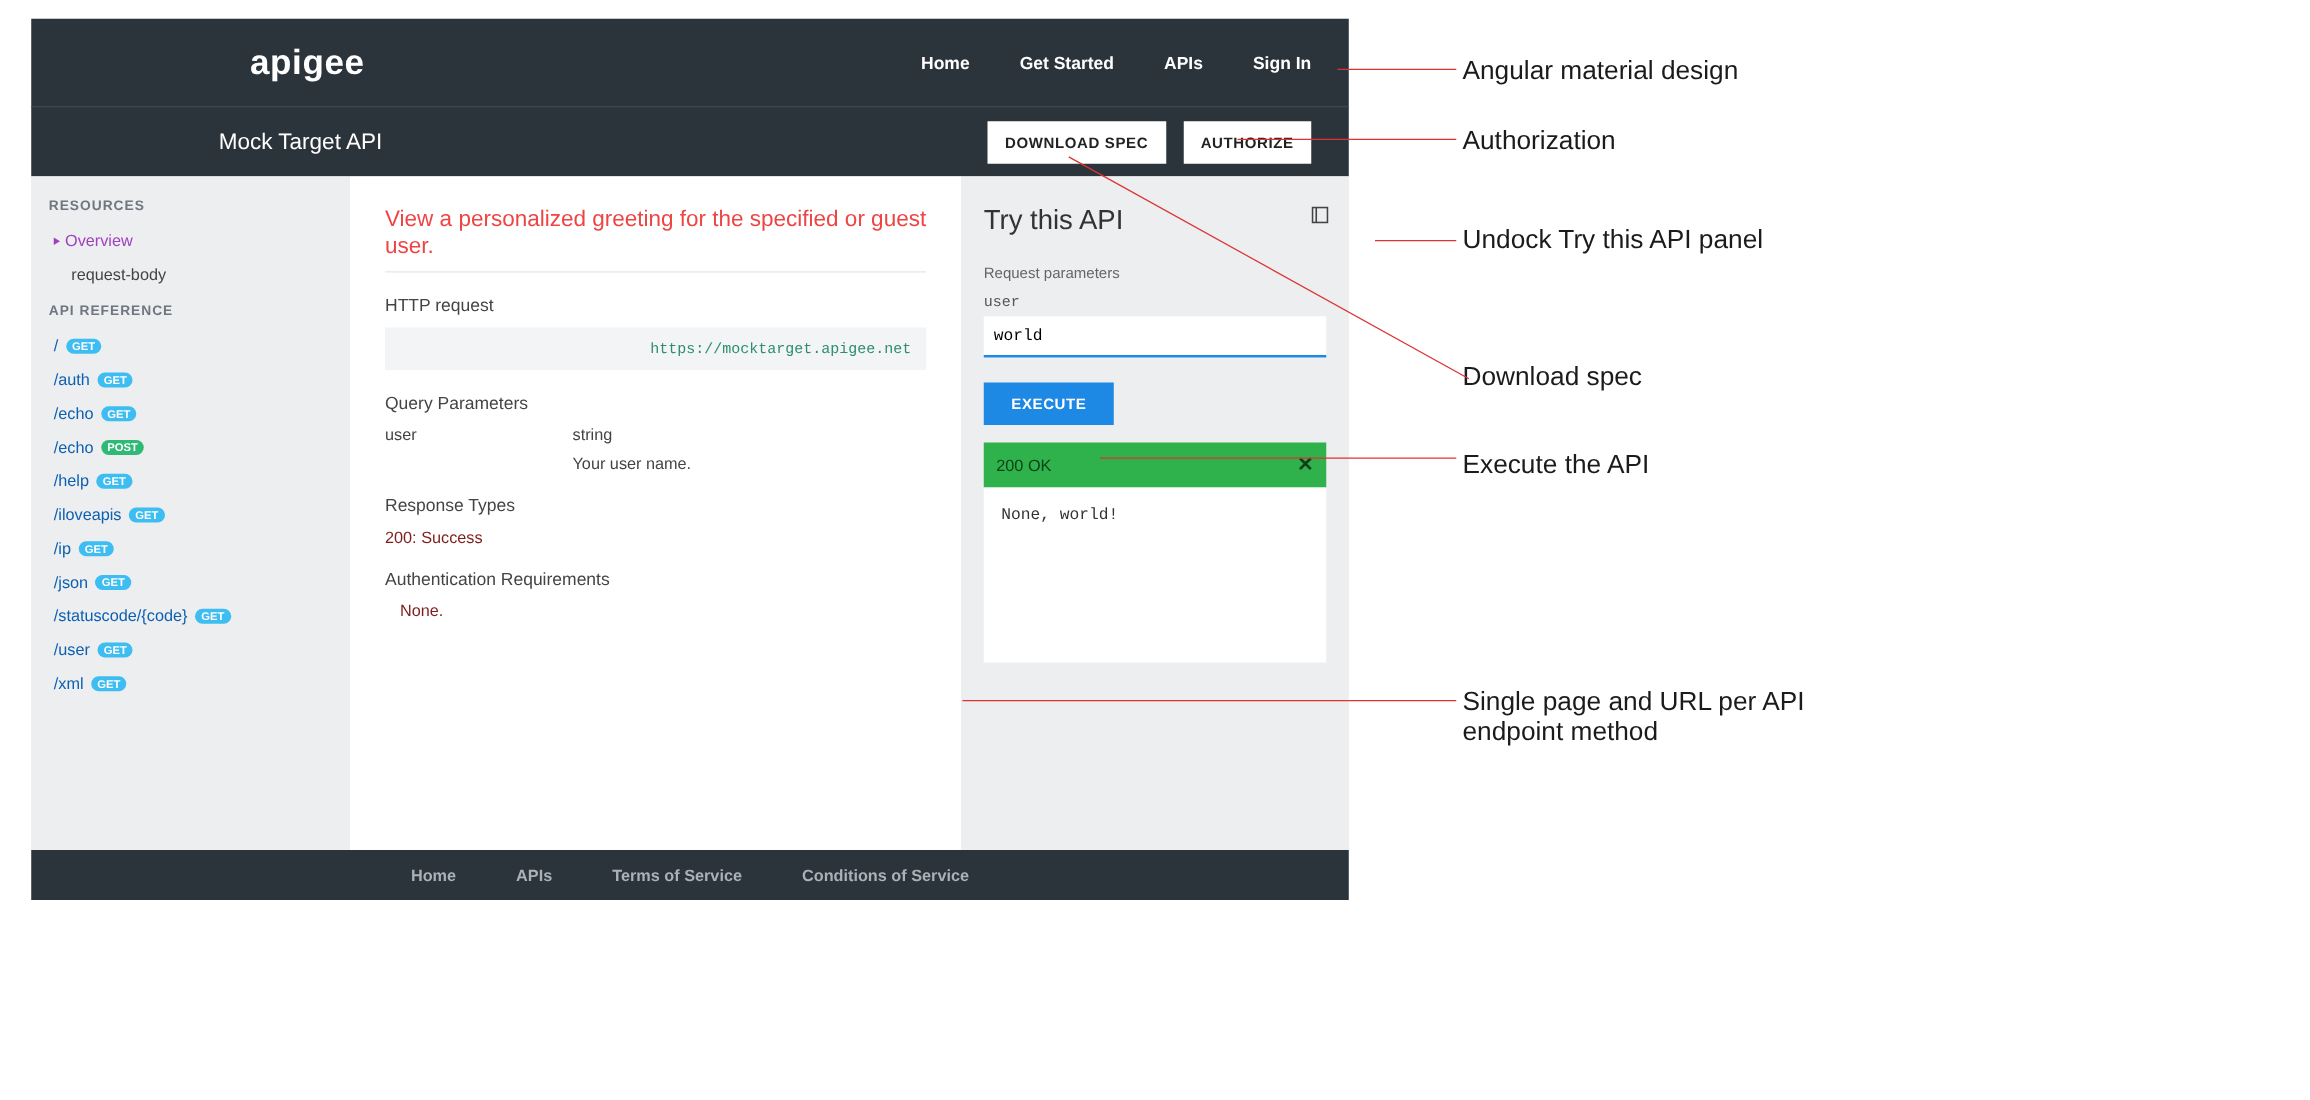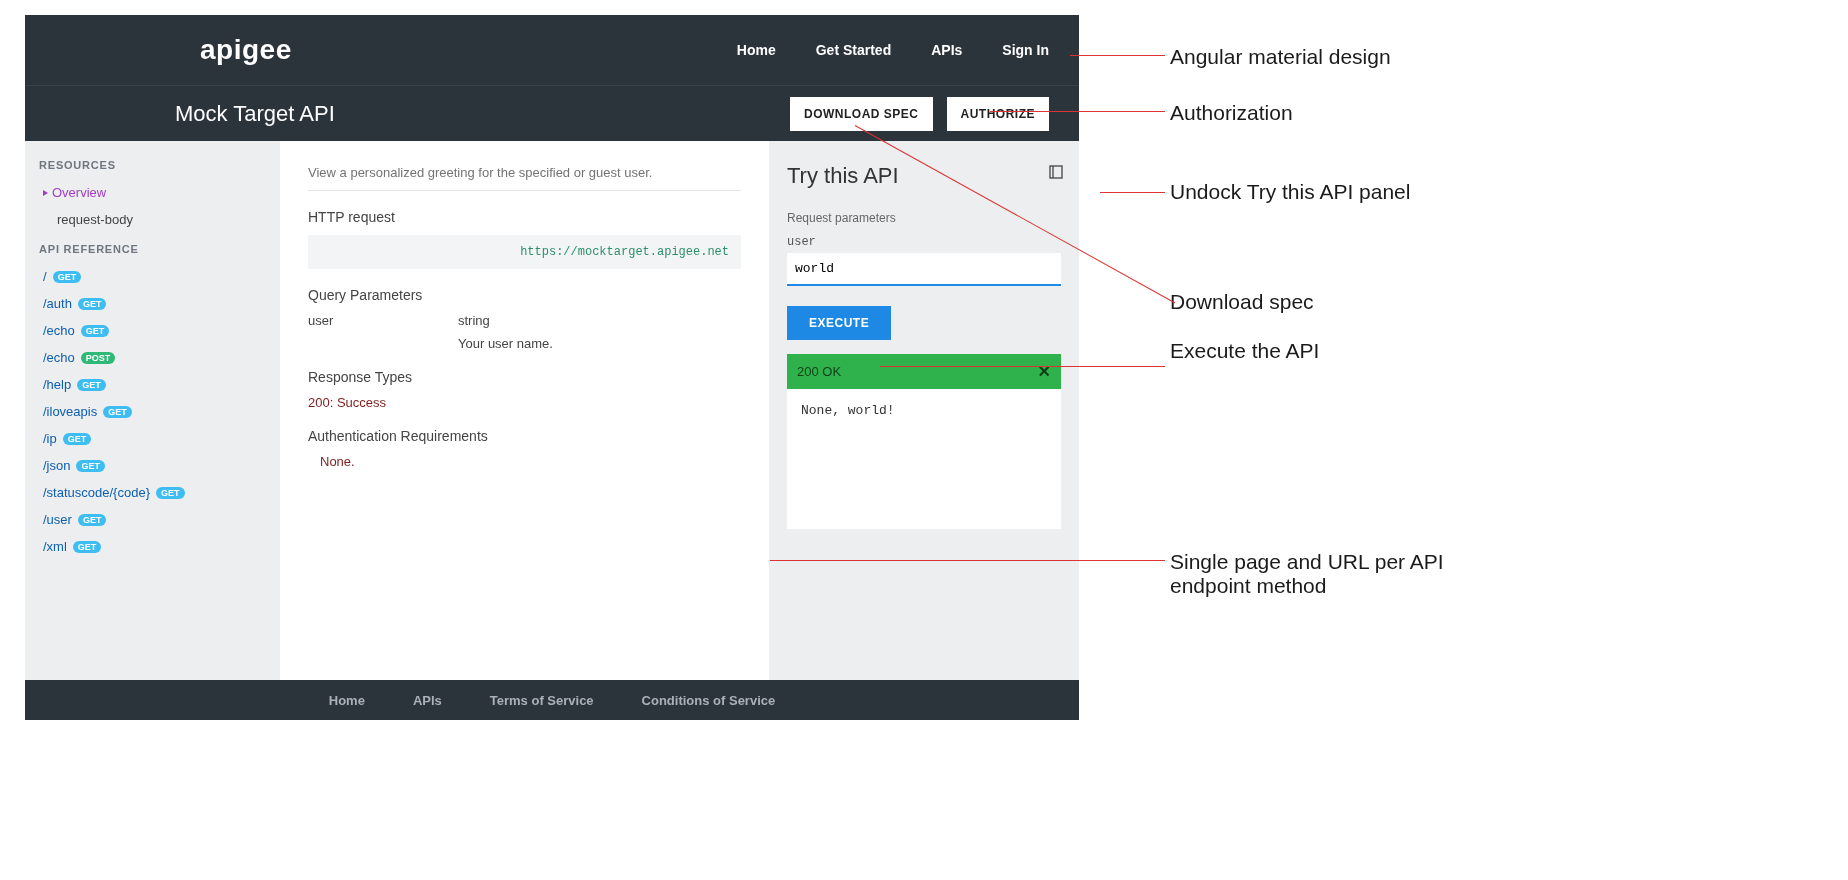--- a/index.html
+++ b/index.html
@@ -9,42 +9,42 @@
 
 .portal { position: absolute; left: 25px; top: 15px; width: 1054px; height: 705px; background: #eceeef; display: flex; flex-direction: column; }
 
 .topbar { height: 70px; background: #2b333b; display: flex; align-items: center; padding: 0 30px 0 175px; color: #fff; }
 .logo { font-size: 28px; font-weight: 600; letter-spacing: 0.5px; }
 .logo b { font-weight: 800; }
 .nav { margin-left: auto; display: flex; gap: 40px; font-size: 14px; font-weight: 600; }
 .nav a { color: #fff; text-decoration: none; }
 
 .subbar { height: 56px; background: #2b333b; border-top: 1px solid #3a424a; display: flex; align-items: center; padding: 0 30px 0 150px; }
-.subtitle { font-size: 22px; color: #fff; }
+.subtitle { font-size: 18px; color: #fff; }
 .subbar-actions { margin-left: auto; display: flex; gap: 14px; }
 .btn { background: #fff; border: none; padding: 10px 14px; font-size: 12px; font-weight: 700; letter-spacing: 0.5px; cursor: pointer; color: #222; }
 .btn.outline { background: #fff; }
 
 .content { flex: 1; display: flex; overflow: hidden; }
 
 .sidebar { width: 255px; background: #eceeef; padding: 18px 14px; font-size: 13px; color: #444; }
 .sidebar-h { font-size: 11px; letter-spacing: 0.8px; color: #6e7680; font-weight: 600; margin: 10px 0 8px; }
 .sidebar-h.first { margin-top: 0; }
 .side-item { display: flex; align-items: center; gap: 4px; padding: 6px 4px; cursor: pointer; }
 .side-item.active { color: #a040c0; }
 .side-caret { width: 0; height: 0; border-top: 3px solid transparent; border-bottom: 3px solid transparent; border-left: 5px solid #a040c0; }
 .side-child { padding-left: 18px; }
 .badge { display: inline-block; font-size: 9px; font-weight: 700; padding: 1px 5px; border-radius: 7px; color: #fff; margin-left: 2px; }
 .badge-get { background: #3dbdf2; }
 .badge-post { background: #2fb976; }
 .side-link { color: #0d5fb1; }
 
 .main { flex: 1; background: #fff; padding: 24px 28px; overflow: hidden; }
 .main h1 { font-size: 24px; font-weight: 400; margin-bottom: 8px; }
-.main .desc { font-size: 13px; color: #737373; }
+.main .desc { font-size: 18px; color: #ef4444; }
 .main hr { border: none; border-top: 1px solid #e3e6e8; margin: 10px 0 16px; }
 .sect-h { font-size: 14px; color: #444; margin: 18px 0 10px; }
 .codebox { background: #f2f4f5; padding: 10px 12px; font-family: "Courier New", monospace; font-size: 12px; color: #2d8f6a; text-align: right; }
 .row { display: flex; font-size: 13px; color: #444; margin: 8px 0; }
 .row .c1 { width: 150px; }
 .muted { color: #7f1d1d; font-size: 13px; }
 
 .trypanel { width: 310px; background: #eceeef; padding: 22px 18px; position: relative; }
 .try-h { font-size: 22px; color: #333; }
 .undock { position: absolute; top: 24px; right: 16px; width: 14px; height: 14px; }
@@ -205,19 +205,19 @@
 
   <div class="annot" style="left:1170px; top:101px">Authorization</div>
   <div class="aline" style="left:990px; top:111px; width:175px; height:1px"></div>
 
   <div class="annot" style="left:1170px; top:180px; width:250px">Undock Try this API panel</div>
   <div class="aline" style="left:1100px; top:192px; width:65px; height:1px"></div>
 
   <div class="annot" style="left:1170px; top:290px">Download spec</div>
   <div class="aline" style="left:855px; top:125px; width:366px; height:1px; transform-origin:left center; transform:rotate(29deg)"></div>
 
-  <div class="annot" style="left:1170px; top:339px">Execute the API</div>
+  <div class="annot" style="left:1170px; top:360px">Execute the API</div>
   <div class="aline" style="left:880px; top:366px; width:285px; height:1px"></div>
 
   <div class="annot" style="left:1170px; top:550px; width:300px">Single page and URL per API endpoint method</div>
   <div class="aline" style="left:770px; top:560px; width:395px; height:1px"></div>
 
 </div>
 
 </body></html>

